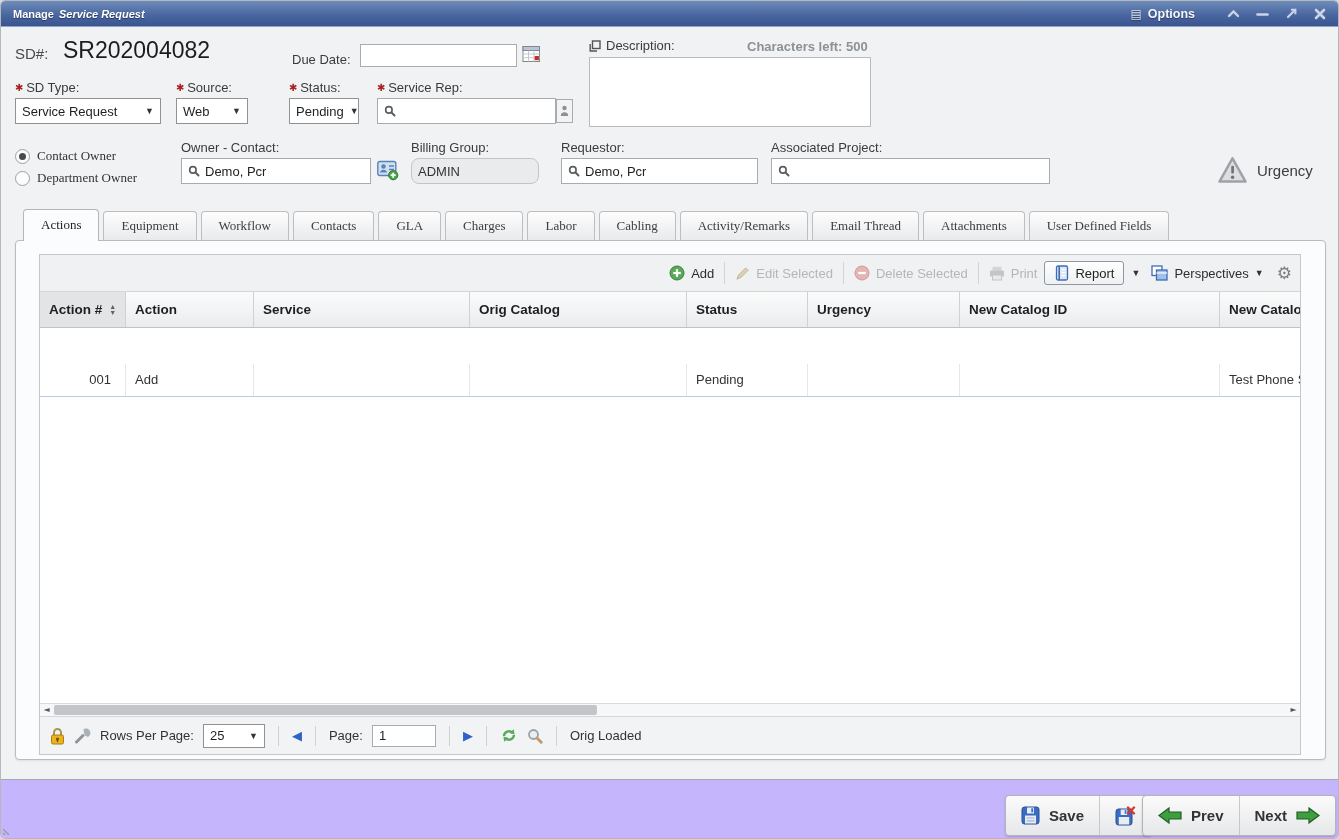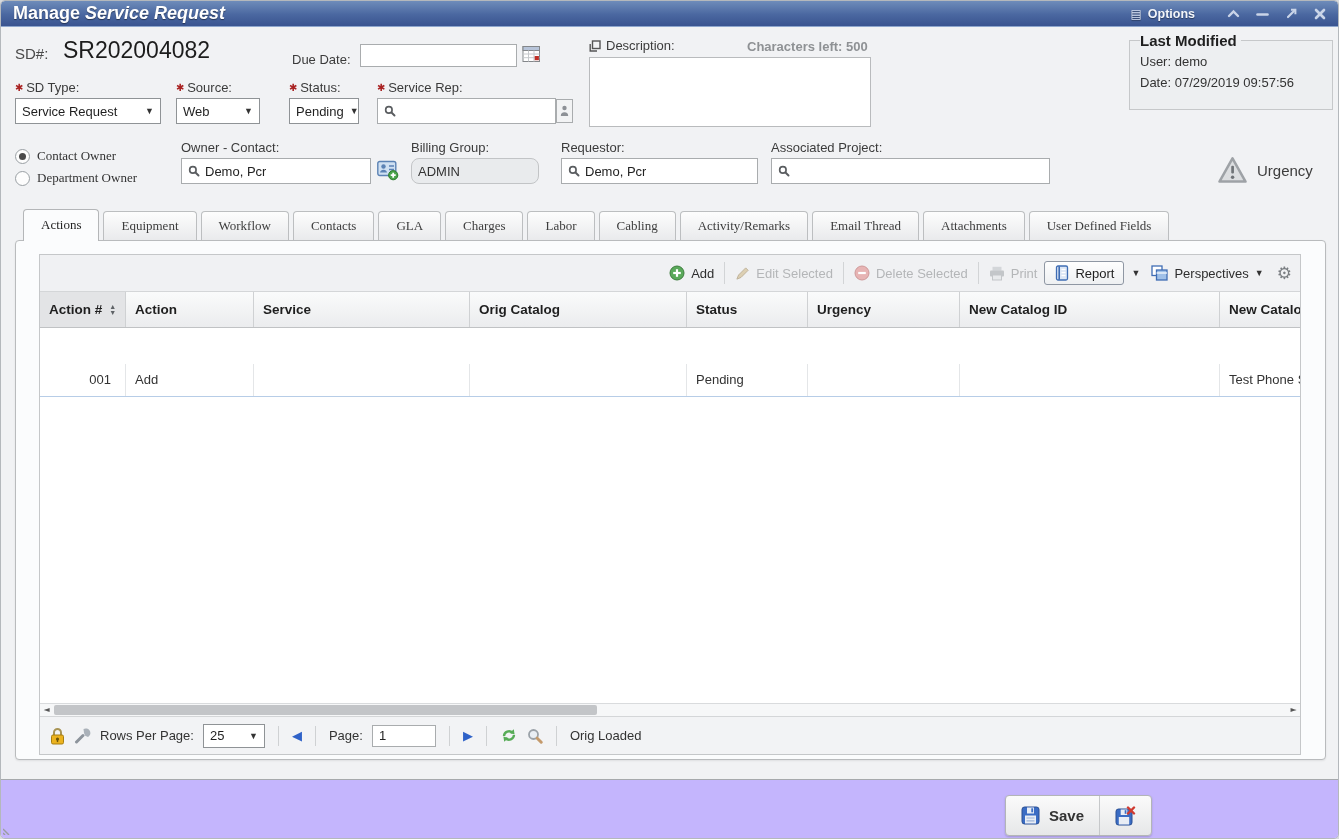--- a/index.html
+++ b/index.html
@@ -16,21 +16,21 @@
   .abs { position:absolute; }
 
   
   .titlebar {
     position:absolute; left:0; top:0; right:0; height:26px;
     background:linear-gradient(#6e8cba,#4a67a0 55%,#3a5490);
     border-bottom:1px solid #8ea6cd;
     display:flex; align-items:center; padding:0 12px;
     border-radius:4px 4px 0 0;
   }
-  .titlebar .title { color:#fff; font-size:18px; font-weight:bold; text-shadow:0 1px 1px rgba(0,0,0,.45); }
+  .titlebar .title { color:#fff; font-size:11px; font-weight:bold; text-shadow:0 1px 1px rgba(0,0,0,.45); }
   .titlebar .title .em { font-style:italic; margin-left:5px; }
   .win-right { margin-left:auto; display:flex; align-items:center; gap:18px; }
   .opt-btn { display:flex; align-items:center; gap:6px; color:#f2f5fa; font-size:12.5px; font-weight:bold; text-shadow:0 1px 1px rgba(0,0,0,.4); cursor:default; }
   .opt-glyph { font-family:"DejaVu Sans",sans-serif; font-size:12px; color:#d7e0f0; }
   .winctl { display:flex; align-items:center; gap:16px; margin-left:14px; }
   .winctl svg { display:block; }
 
   
   .header { position:absolute; left:0; top:27px; width:1339px; height:178px; }
   .lbl { position:absolute; font-size:13px; color:#3b3b3b; white-space:nowrap; }
@@ -206,36 +206,31 @@
           <svg width="12" height="12" viewBox="0 0 12 12">
             <rect x="3.5" y="1" width="7.5" height="7.5" fill="none" stroke="#555" stroke-width="1.4"></rect>
             <polyline points="1.2,4 1.2,11 8,11" fill="none" stroke="#555" stroke-width="1.4"></polyline>
           </svg>
         </span>
       <span>Description:</span>
     </div>
     <span class="chars-left">Characters left: 500</span>
     <textarea class="desc" value="" style=""></textarea>
 
-    <fieldset class="fieldset-lm">
-      <legend>Last Modified</legend>
-      <div class="line">User: demo</div>
-      <div class="line">Date: 07/29/2019 09:57:56</div>
-    </fieldset>
 
     <span class="lbl req" style="left:14px; top:52px;">SD Type:</span>
     <span class="lbl req" style="left:175px; top:52px;">Source:</span>
     <span class="lbl req" style="left:288px; top:52px;">Status:</span>
     <span class="lbl req" style="left:376px; top:52px;">Service Rep:</span>
 
     <div class="sel" style="left:14px; top:70px; width:146px;">
       <span>Service Request</span>
         <span class="caret">▼</span>
     </div>
-    <div class="sel" style="left:175px; top:70px; width:84px;">
+    <div class="sel" style="left:175px; top:70px; width:72px;">
       <span>Web</span>
         <span class="caret">▼</span>
     </div>
     <div class="sel" style="left:288px; top:70px; width:70px;">
       <span>Pending</span>
         <span class="caret">▼</span>
     </div>
     <div class="searchwrap" style="left:376px; top:70px; width:179px; height:26px;">
       <span>
           <svg width="12" height="12" viewBox="0 0 16 16">
@@ -524,20 +519,38 @@
       </div>
       <div class="fbtn">
         <span>
             <svg width="21" height="20" viewBox="0 0 21 20">
               <rect x="1" y="3" width="16" height="16" rx="2.5" fill="#3a6cc4" stroke="#2a4f93"></rect>
               <rect x="5.7" y="3.5" width="6.6" height="5.5" fill="#e8edf5"></rect>
               <rect x="9.7" y="4.2" width="1.7" height="3.6" fill="#3a6cc4"></rect>
               <rect x="3.8" y="11" width="10.4" height="7.5" fill="#e8edf5"></rect>
               <line x1="13" y1="1.5" x2="19" y2="7.5" stroke="#d03a30" stroke-width="2.4" stroke-linecap="round"></line>
               <line x1="19" y1="1.5" x2="13" y2="7.5" stroke="#d03a30" stroke-width="2.4" stroke-linecap="round"></line>
+            </svg>
+          </span>
+      </div>
+    </div>
+    <div class="btngroup" style="left:1141px;">
+      <div class="fbtn">
+        <span>
+            <svg width="24" height="17" viewBox="0 0 24 17">
+              <polygon points="23,5 11,5 11,1 1,8.5 11,16 11,12 23,12" fill="#3f9e3f" stroke="#215e21" stroke-width="1.2"></polygon>
+            </svg>
+          </span>
+        <span>Prev</span>
+      </div>
+      <div class="fbtn">
+        <span>Next</span>
+        <span>
+            <svg width="24" height="17" viewBox="0 0 24 17">
+              <polygon points="1,5 13,5 13,1 23,8.5 13,16 13,12 1,12" fill="#3f9e3f" stroke="#215e21" stroke-width="1.2"></polygon>
             </svg>
           </span>
       </div>
     </div>
     <span class="grip-br">
         <svg width="16" height="16" viewBox="0 0 16 16">
           <line x1="4" y1="15" x2="15" y2="4" stroke="#8a8d90" stroke-width="1.6"></line>
           <line x1="8" y1="15" x2="15" y2="8" stroke="#8a8d90" stroke-width="1.6"></line>
           <line x1="12" y1="15" x2="15" y2="12" stroke="#8a8d90" stroke-width="1.6"></line>
         </svg>

